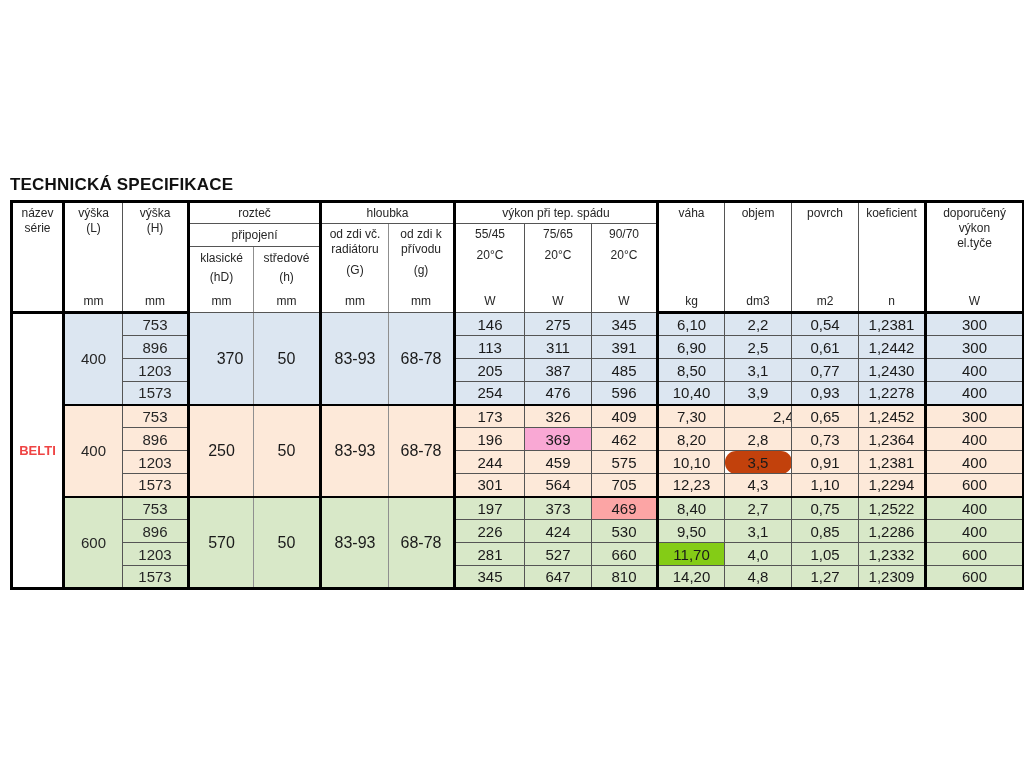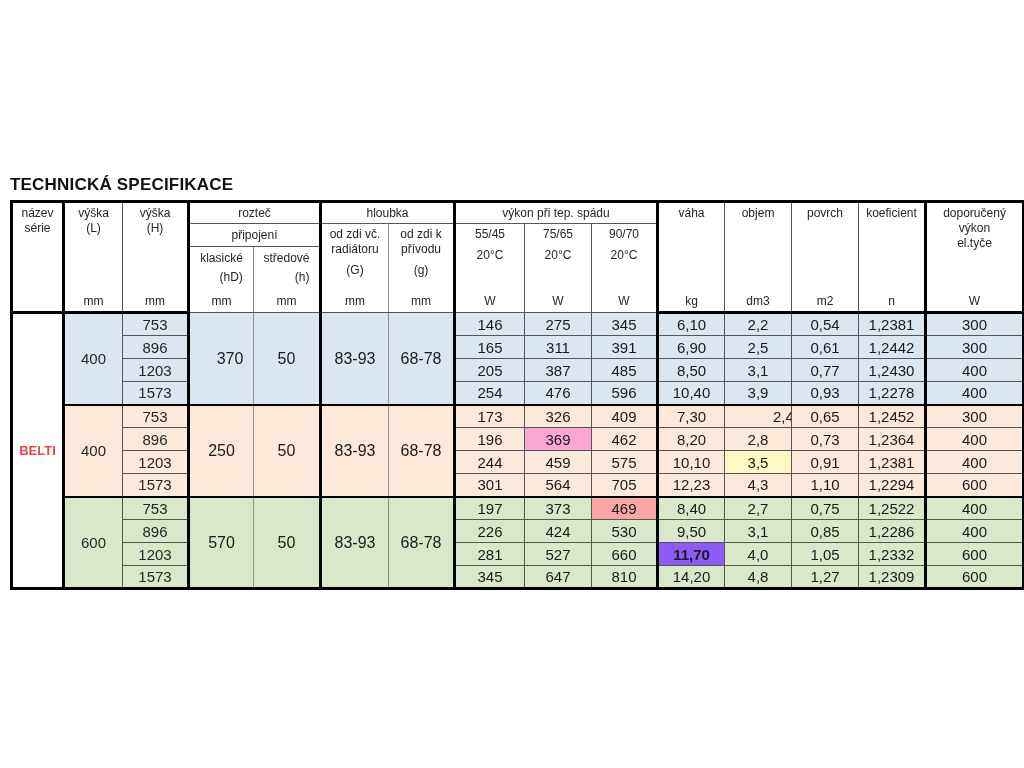--- a/index.html
+++ b/index.html
@@ -33,21 +33,21 @@
     align-items:center; padding:2px 0 2px;
   }
   .vtop {
     display:flex; flex-direction:column; justify-content:flex-start;
     align-items:center; padding:2px 0;
   }
   .h107 { height:103px; }
   .h86  { height:82px; }
   .h62  { height:58px; }
   .tb > div { line-height:15px; }
-  .gap4 { margin-top:4px;text-align:right; }
+  .gap4 { margin-top:4px; }
   .gap6 { margin-top:6px; }
   .small { font-size:15px; }
   .val   { font-size:15px; color:#1a1a1a; }
   .big   { font-size:16px; color:#1a1a1a; }
   .belti { font-weight:bold; font-size:13px; background:#ffffff; color:#ef4444; }
 </style>
 </head>
 <body>
 
 <div class="page-title">TECHNICKÁ SPECIFIKACE</div>
@@ -218,21 +218,21 @@
         <td class="val" style="background: rgb(220, 230, 241);">275</td>
         <td class="val thR" style="background: rgb(220, 230, 241);">345</td>
         <td class="val" style="background: rgb(220, 230, 241);">6,10</td>
         <td class="val" style="background: rgb(220, 230, 241);">2,2</td>
         <td class="val" style="background: rgb(220, 230, 241);">0,54</td>
         <td class="val thR" style="background: rgb(220, 230, 241);">1,2381</td>
         <td class="val" style="background: rgb(220, 230, 241);">300</td>
       </tr>
       <tr class="br">
         <td class="small thR" style="background: rgb(220, 230, 241);">896</td>
-        <td class="val" style="background: rgb(220, 230, 241);">165</td>
+        <td class="val" style="background: rgb(220, 230, 241);">113</td>
         <td class="val" style="background: rgb(220, 230, 241);">311</td>
         <td class="val thR" style="background: rgb(220, 230, 241);">391</td>
         <td class="val" style="background: rgb(220, 230, 241);">6,90</td>
         <td class="val" style="background: rgb(220, 230, 241);">2,5</td>
         <td class="val" style="background: rgb(220, 230, 241);">0,61</td>
         <td class="val thR" style="background: rgb(220, 230, 241);">1,2442</td>
         <td class="val" style="background: rgb(220, 230, 241);">300</td>
       </tr>
       <tr class="br">
         <td class="small thR" style="background: rgb(220, 230, 241);">1203</td>
@@ -282,21 +282,21 @@
         <td class="val" style="background: rgb(253, 233, 217);">0,73</td>
         <td class="val thR" style="background: rgb(253, 233, 217);">1,2364</td>
         <td class="val" style="background: rgb(253, 233, 217);">400</td>
       </tr>
       <tr class="br">
         <td class="small thR" style="background: rgb(253, 233, 217);">1203</td>
         <td class="val" style="background: rgb(253, 233, 217);">244</td>
         <td class="val" style="background: rgb(253, 233, 217);">459</td>
         <td class="val thR" style="background: rgb(253, 233, 217);">575</td>
         <td class="val" style="background: rgb(253, 233, 217);">10,10</td>
-        <td class="val" style="background: #fef9c3;">3,5</td>
+        <td class="val" style="background: #c2410c; border-radius: 11px;">3,5</td>
         <td class="val" style="background: rgb(253, 233, 217);">0,91</td>
         <td class="val thR" style="background: rgb(253, 233, 217);">1,2381</td>
         <td class="val" style="background: rgb(253, 233, 217);">400</td>
       </tr>
       <tr class="br">
         <td class="small thR grpB" style="background: rgb(253, 233, 217);">1573</td>
         <td class="val grpB" style="background: rgb(253, 233, 217);">301</td>
         <td class="val grpB" style="background: rgb(253, 233, 217);">564</td>
         <td class="val thR grpB" style="background: rgb(253, 233, 217);">705</td>
         <td class="val grpB" style="background: rgb(253, 233, 217);">12,23</td>
@@ -330,21 +330,21 @@
         <td class="val" style="background: rgb(216, 232, 200);">3,1</td>
         <td class="val" style="background: rgb(216, 232, 200);">0,85</td>
         <td class="val thR" style="background: rgb(216, 232, 200);">1,2286</td>
         <td class="val" style="background: rgb(216, 232, 200);">400</td>
       </tr>
       <tr class="br">
         <td class="small thR" style="background: rgb(216, 232, 200);">1203</td>
         <td class="val" style="background: rgb(216, 232, 200);">281</td>
         <td class="val" style="background: rgb(216, 232, 200);">527</td>
         <td class="val thR" style="background: rgb(216, 232, 200);">660</td>
-        <td class="val" style="background: #8b5cf6; font-weight: bold;">11,70</td>
+        <td class="val" style="background: #84cc16;">11,70</td>
         <td class="val" style="background: rgb(216, 232, 200);">4,0</td>
         <td class="val" style="background: rgb(216, 232, 200);">1,05</td>
         <td class="val thR" style="background: rgb(216, 232, 200);">1,2332</td>
         <td class="val" style="background: rgb(216, 232, 200);">600</td>
       </tr>
       <tr class="br">
         <td class="small thR grpB" style="background: rgb(216, 232, 200);">1573</td>
         <td class="val grpB" style="background: rgb(216, 232, 200);">345</td>
         <td class="val grpB" style="background: rgb(216, 232, 200);">647</td>
         <td class="val thR grpB" style="background: rgb(216, 232, 200);">810</td>

